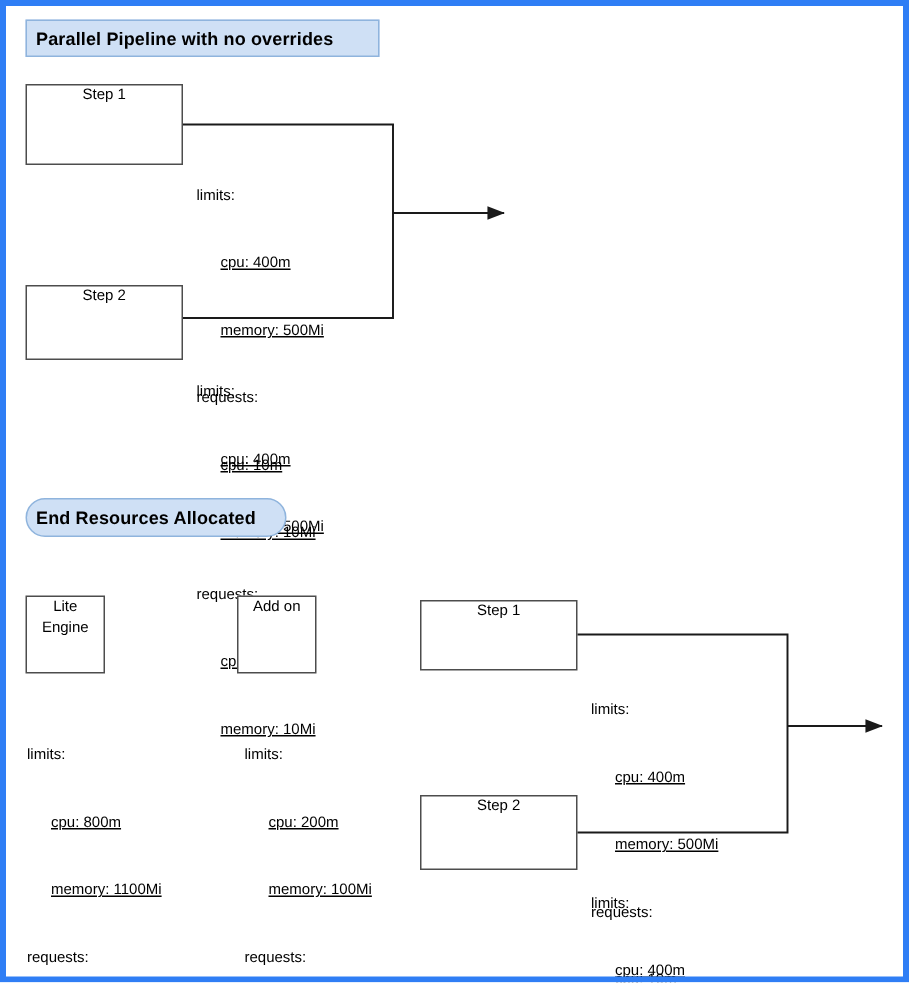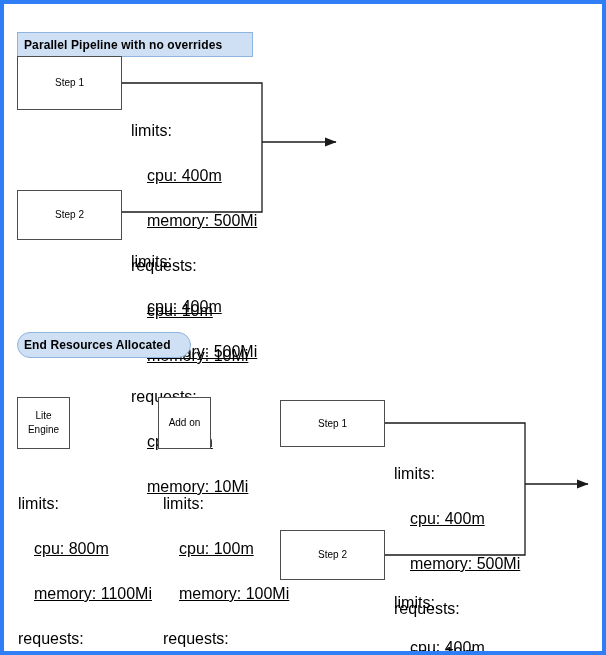--- a/index.html
+++ b/index.html
@@ -41,30 +41,29 @@
     align-items: center;
     padding-left: 6px;
     letter-spacing: 0.1px;
   }
   .node-box {
     position: absolute;
     box-sizing: border-box;
     background: #ffffff;
     border: 1px solid #4d4d4d;
     display: flex;
-    align-items: center;
     justify-content: center;
     text-align: center;
     font-size: 10px;
     color: #000000;
     line-height: 14px;
   }
   .res-block {
     position: absolute;
-    font-size: 16px;
+    font-size: 10px;
     line-height: 15px;
     color: #000000;
     white-space: pre;
   }
   .res-block .ind {
     padding-left: 16px;
     display: block;
     text-decoration: underline;
   }
   .res-block .lbl {
@@ -76,21 +75,21 @@
     width: 606px;
     height: 655px;
     pointer-events: none;
   }
 </style>
 </head>
 <body>
 
 <div id="canvas">
 
-  <div class="section-header" style="left:17px; top:13px; width:236px; height:25px;margin-top:19px;">Parallel Pipeline with no overrides</div>
+  <div class="section-header" style="left:17px; top:13px; width:236px; height:25px;">Parallel Pipeline with no overrides</div>
 
   <div class="node-box" style="left:17px; top:56px; width:105px; height:54px;">
     <span>Step 1</span>
   </div>
 
   <div class="node-box" style="left:17px; top:190px; width:105px; height:50px;">
     <span>Step 2</span>
   </div>
 
   <div class="res-block" style="left:131px; top:93px;">
@@ -133,21 +132,21 @@
     <span class="lbl">limits:</span>
     <span class="ind">cpu: 800m</span>
     <span class="ind">memory: 1100Mi</span>
     <span class="lbl">requests:</span>
     
     
   </div>
 
   <div class="res-block" style="left:163px; top:466px;">
     <span class="lbl">limits:</span>
-    <span class="ind">cpu: 100m</span>
+    <span class="ind">cpu: 200m</span>
     <span class="ind">memory: 100Mi</span>
     <span class="lbl">requests:</span>
     
     
   </div>
 
   <div class="res-block" style="left:394px; top:436px;">
     <span class="lbl">limits:</span>
     <span class="ind">cpu: 400m</span>
     <span class="ind">memory: 500Mi</span>

